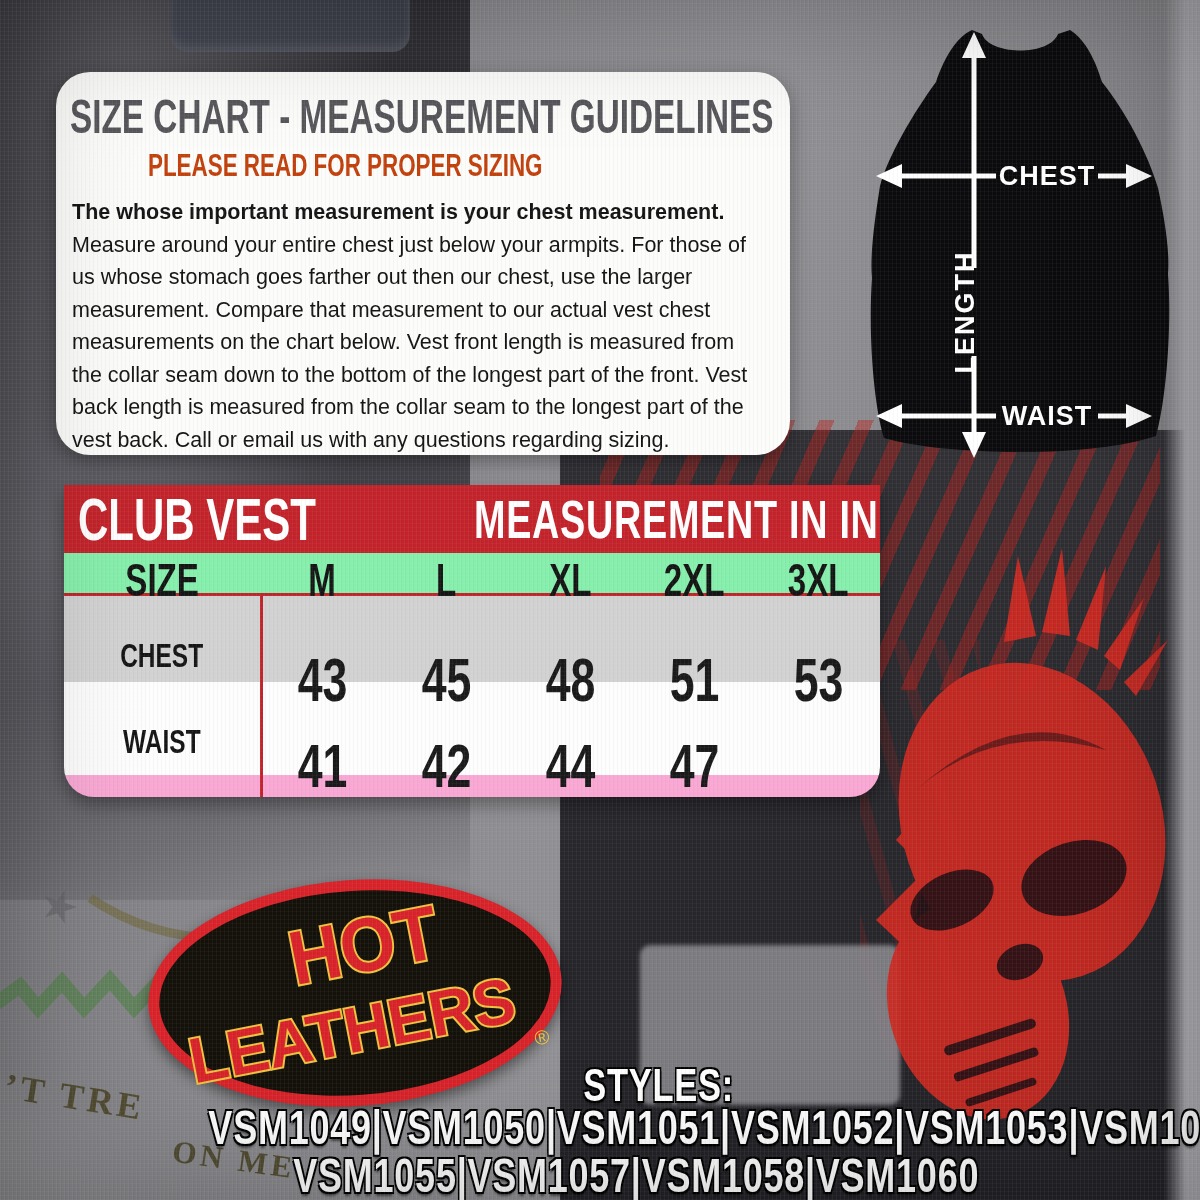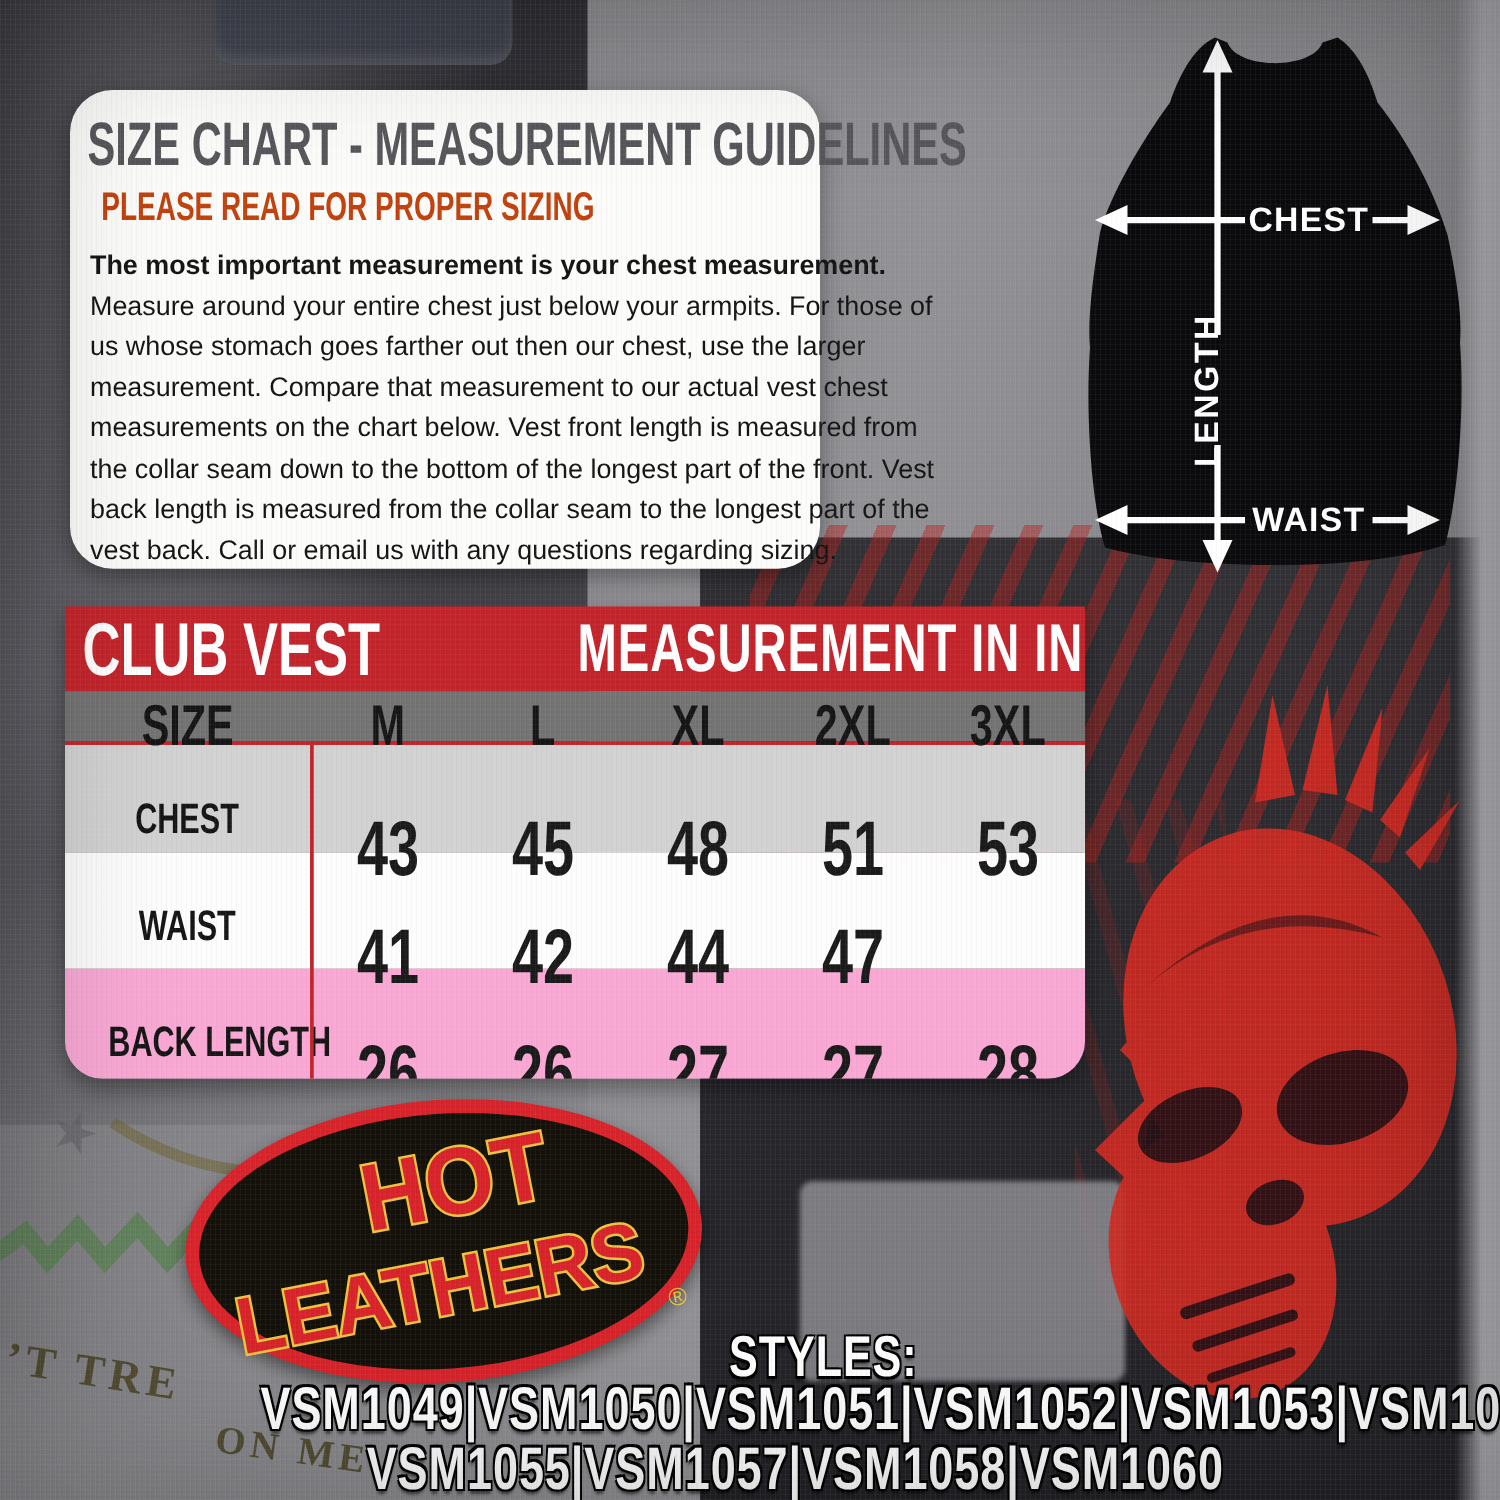--- a/index.html
+++ b/index.html
@@ -40,36 +40,36 @@
       linear-gradient(180deg,rgba(120,119,124,.8) 0,rgba(120,119,124,0) 55px),
       radial-gradient(ellipse at 95% 100%,rgba(110,108,80,.6),transparent 60%),
       linear-gradient(115deg,#a79а3e 0%,#ab9c3f 0%,#b5a645 45%,#9c8d3b 78%,rgba(125,118,70,.25) 100%);}
   #flagFade{left:0;top:1080px;width:200px;height:120px;z-index:6;
     background:linear-gradient(205deg,rgba(137,136,140,0) 30%,#8a898d 80%);}
   .flag-text{position:absolute;font-family:"Liberation Serif",serif;font-weight:bold;
     color:rgba(72,66,34,.85);letter-spacing:4px;z-index:7;}
   #flagStar{position:absolute;left:40px;top:880px;font-size:44px;color:rgba(95,95,100,.55);
     transform:rotate(18deg);z-index:7;}
   
-  .panel{position:absolute;left:56px;top:72px;width:600px;height:383px;background:#fcfcfb;
+  .panel{position:absolute;left:56px;top:72px;width:734px;height:383px;background:#fcfcfb;
     border-radius:34px;z-index:10;box-shadow:0 6px 20px rgba(0,0,0,.35);padding:18px 0 0 14px;box-sizing:border-box;}
   .cx{display:inline-block;transform:scaleX(.68);transform-origin:0 50%;white-space:nowrap;}
   .cxc{display:inline-block;transform:scaleX(.72);transform-origin:50% 50%;white-space:nowrap;}
   .panel h1{margin:0;font-size:49px;line-height:52px;color:#57565a;font-weight:bold;letter-spacing:0;}
   .panel h2{margin:6px 0 0 0;font-size:32px;line-height:34px;color:#c2410c;font-weight:bold;text-align:center;}
   .panel .copy{margin:14px 0 0 2px;width:692px;font-size:21.5px;line-height:32.5px;color:#141414;}
   .panel .copy b{display:block;}
   
-  .sizetable{position:absolute;left:52px;top:485px;width:816px;height:378px;z-index:10;
+  .sizetable{position:absolute;left:64px;top:485px;width:816px;height:312px;z-index:10;
     border-radius:0 0 30px 30px;overflow:hidden;box-shadow:0 8px 18px rgba(0,0,0,.35);}
   .bar{height:68px;background:#c3242b;display:flex;align-items:center;padding-left:14px;}
   .bar .product{color:#fff;font-weight:bold;font-size:60px;}
   .bar .units{color:#fff;font-weight:bold;font-size:54px;margin-left:56px;letter-spacing:1px;}
   .trow{display:grid;grid-template-columns:196px repeat(5,1fr);align-items:center;text-align:center;}
-  .hrow{height:40px;background:#737373;}
+  .hrow{height:40px;background:#86efac;}
   .hrow .hcell{font-size:46px;font-weight:bold;color:#151515;}
   .redline{height:3px;background:#c3242b;}
   .r1{height:86px;background:#d2d2d2;}
   .r2{height:93px;background:#fdfdfd;}
   .r3{height:88px;background:#f9a8d4;}
   .rowlabel{font-size:34px;font-weight:bold;color:#151515;}
   .num{font-size:62px;font-weight:bold;color:#1a1a1a;margin-top:48px;}
   .vline{position:absolute;left:196px;top:108px;bottom:0;width:3px;background:#c3242b;}
   
   #vest{position:absolute;left:850px;top:16px;width:345px;height:448px;z-index:12;}
@@ -131,21 +131,21 @@
   </svg>
   <div id="flagStar">★</div>
   <div class="flag-text" style="left:4px;top:1076px;font-size:36px;transform:rotate(9deg);">’T TRE</div>
   <div class="flag-text" style="left:172px;top:1142px;font-size:31px;transform:rotate(8deg);">ON ME</div>
   <div class="bg" id="flagFade"></div>
 
   <div class="panel">
     <h1><span class="cx">SIZE CHART - MEASUREMENT GUIDELINES</span></h1>
     <h2><span class="cx" style="transform:scaleX(.7);">PLEASE READ FOR PROPER SIZING</span></h2>
     <div class="copy">
-      <b>The most important measurement is your chest measurement.</b>
+      <b>The whose important measurement is your chest measurement.</b>
       <span>Measure around your entire chest just below your armpits.  For those of us whose stomach goes farther out then our chest, use the larger measurement. Compare that measurement to our actual vest chest measurements on the chart below.  Vest front length is measured from the collar seam down to the bottom of the longest part of the front. Vest back length is measured from the collar seam to the longest part of the vest back.  Call or email us with any questions regarding sizing.</span>
     </div>
   </div>
 
   <svg id="vest" viewBox="0 0 345 448">
     <path d="M122,14 C104,22 92,48 86,66 C64,96 38,140 30,170 C24,208 20,240 22,262
          C18,320 24,390 34,422 C70,432 120,436 172,436 C226,436 276,430 306,420
          C316,384 322,312 318,258 C320,234 314,200 308,172 C298,138 276,96 252,66
          C246,46 236,24 220,14 L208,18 C200,40 140,40 132,18 Z" fill="#0b0a0c"></path>
 

